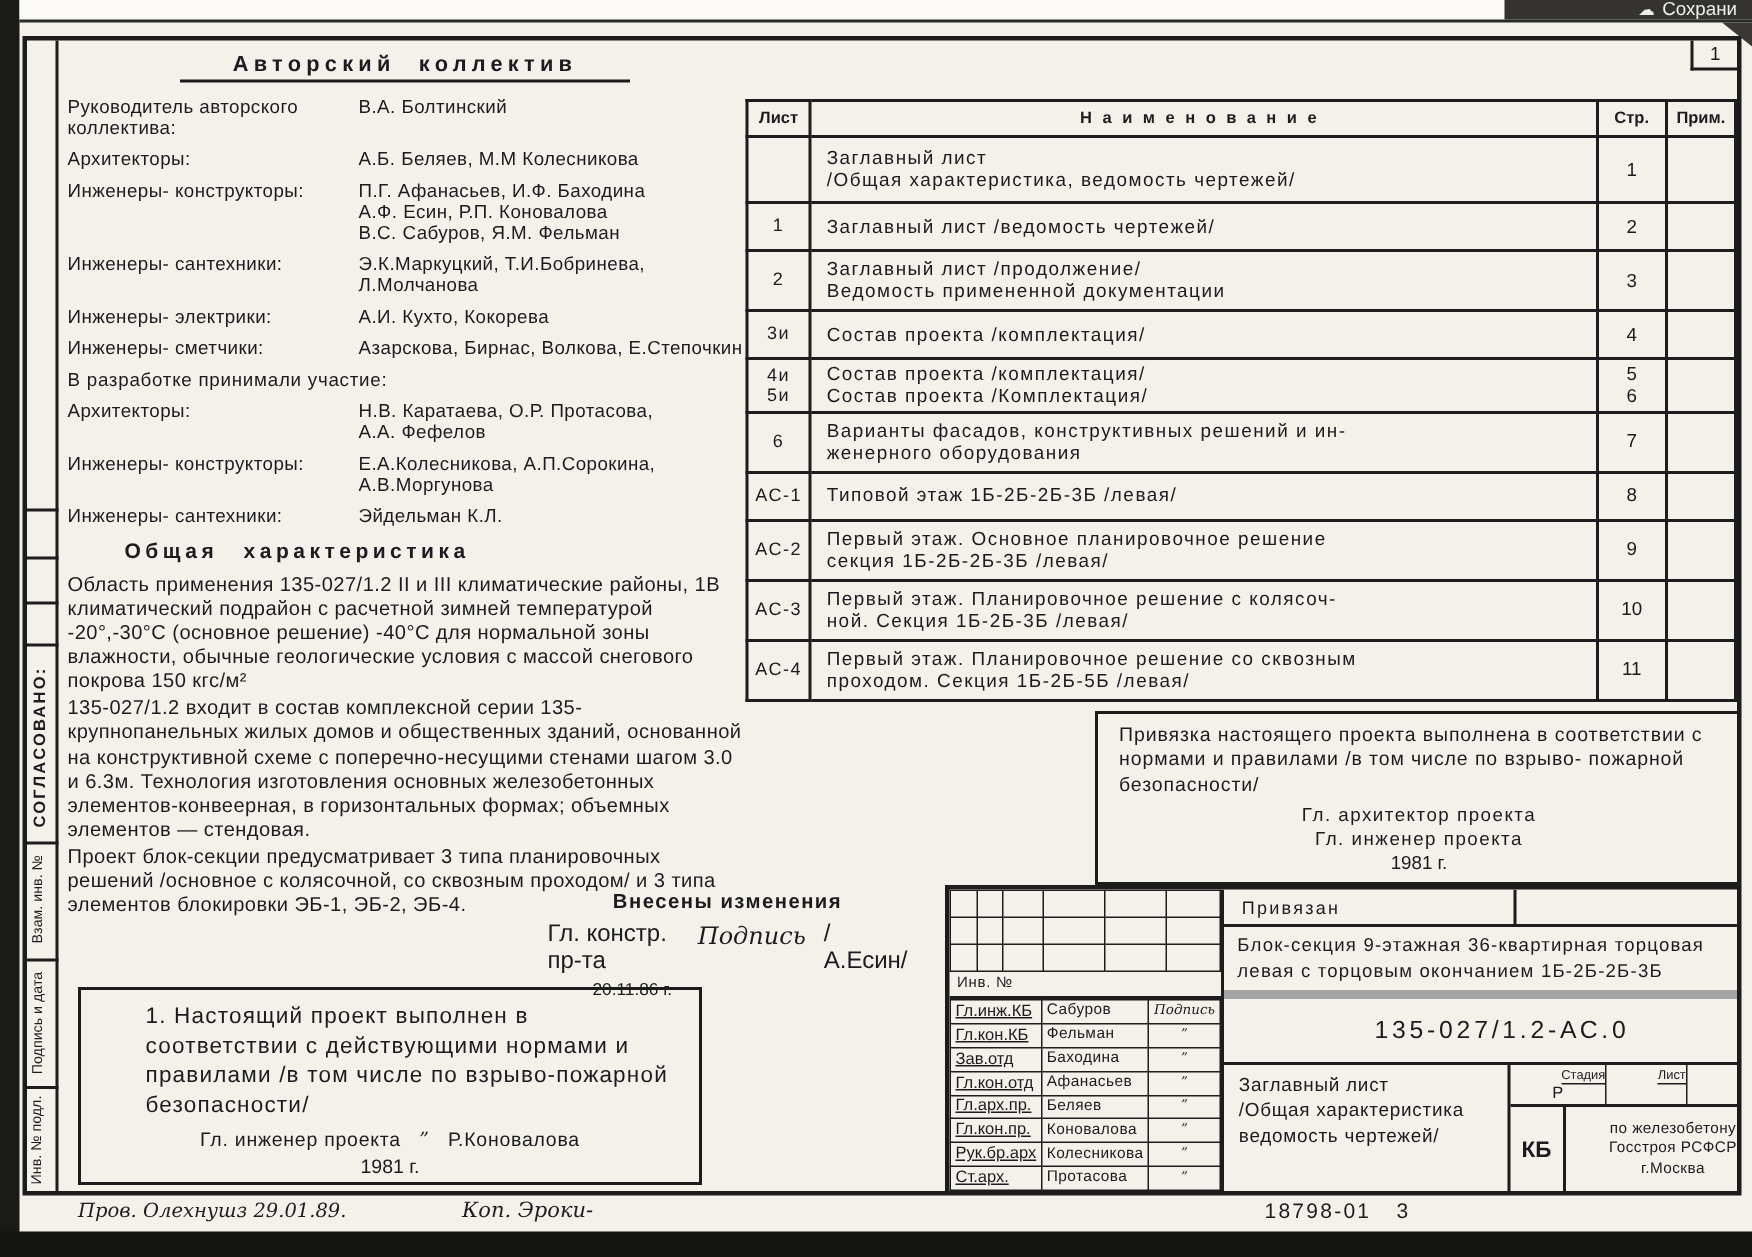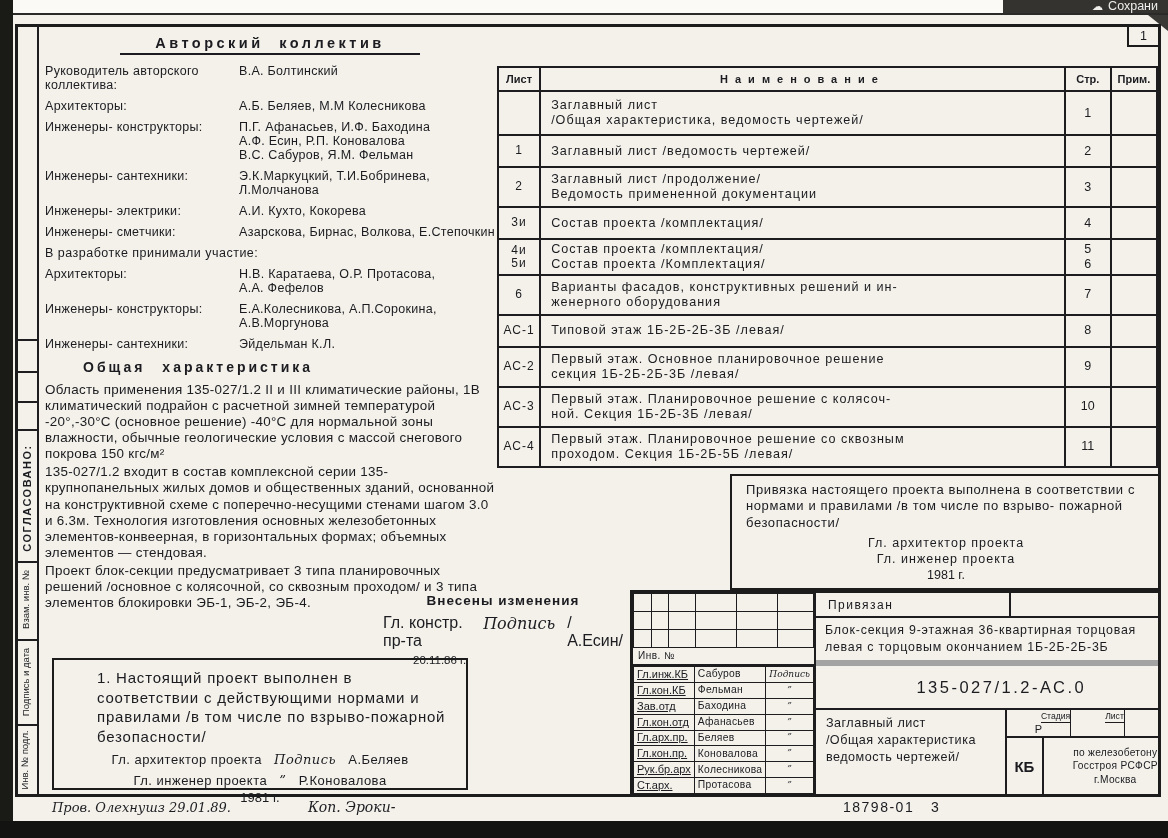--- a/index.html
+++ b/index.html
@@ -52,21 +52,21 @@
              border-bottom:2px solid #1b1b20; padding-bottom:2px; }
   .a-row { display:flex; margin-bottom:7px; font-size:12.5px; letter-spacing:.3px; }
   .a-role { flex:0 0 194px; }
   .a-names { flex:1; }
   .a-part { font-size:12.5px; letter-spacing:.5px; margin:3px 0 7px 0; }
   .g-title { margin:8px 0 7px 38px; font-size:14px; font-weight:bold;
              letter-spacing:3px; word-spacing:10px; }
   .g-para { font-size:13.4px; line-height:1.2; letter-spacing:.3px; margin-bottom:2px; }
 
   
-  .changes { position:absolute; left:365px; top:566px; width:240px; }
+  .changes { position:absolute; left:347px; top:566px; width:240px; }
   .ch-title { text-align:center; font-size:13.5px; font-weight:bold; letter-spacing:1px; margin-bottom:6px; }
   .ch-row { display:flex; gap:12px; font-size:16px; }
   .ch-date { margin:4px 0 0 30px; font-size:11.5px; }
 
   
   .note-box { position:absolute; left:34px; top:631px; width:416px; height:132px;
               border:2.5px solid #1c1c1c; padding:8px 10px 4px 10px; }
   .nb-text { font-size:15px; letter-spacing:.8px; line-height:1.3;margin-left:33px; }
   .nb-sig  { margin-top:6px; text-align:center; font-size:13px; letter-spacing:.5px; }
   .nb-sig .script { margin:0 8px; }
@@ -231,25 +231,20 @@
       <div class="ch-row">
         <span>Гл. констр. пр-та</span>
         <span class="script">Подпись</span>
         <span>/А.Есин/</span>
       </div>
       <div class="ch-date">20.11.86 г.</div>
     </div>
 
     <div class="note-box">
       <div class="nb-text">1. Настоящий проект выполнен в соответствии с действующими нормами и правилами /в том числе по взрыво-пожарной безопасности/</div>
-      <div class="nb-sig">
-        <span>Гл. архитектор проекта</span>
-        <span class="script">Подпись</span>
-        <span>А.Беляев</span>
-      </div>
       <div class="nb-sig">
         <span>Гл. инженер проекта</span>
         <span class="script">”</span>
         <span>Р.Коновалова</span>
       </div>
       <div class="nb-year">1981 г.</div>
     </div>
 
 
     <table class="vtable">

